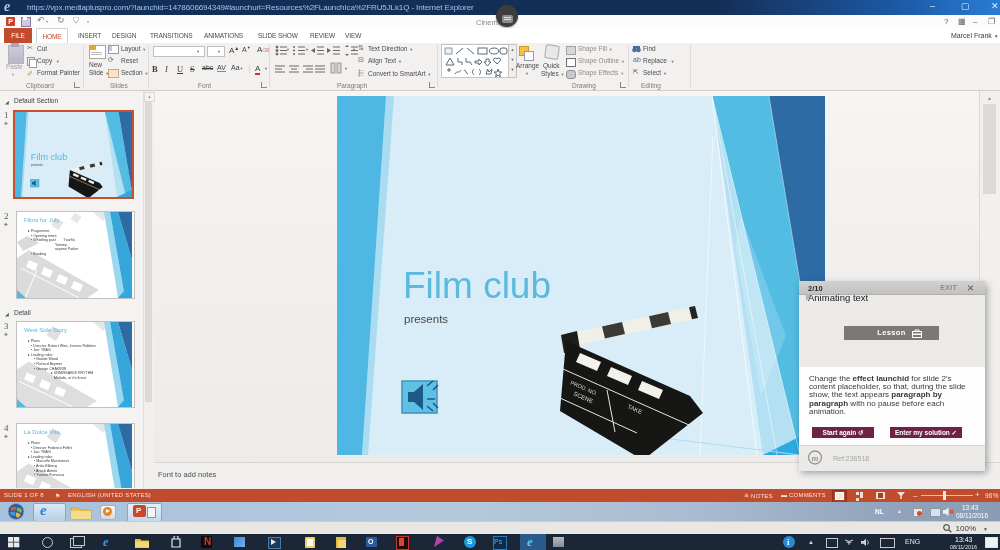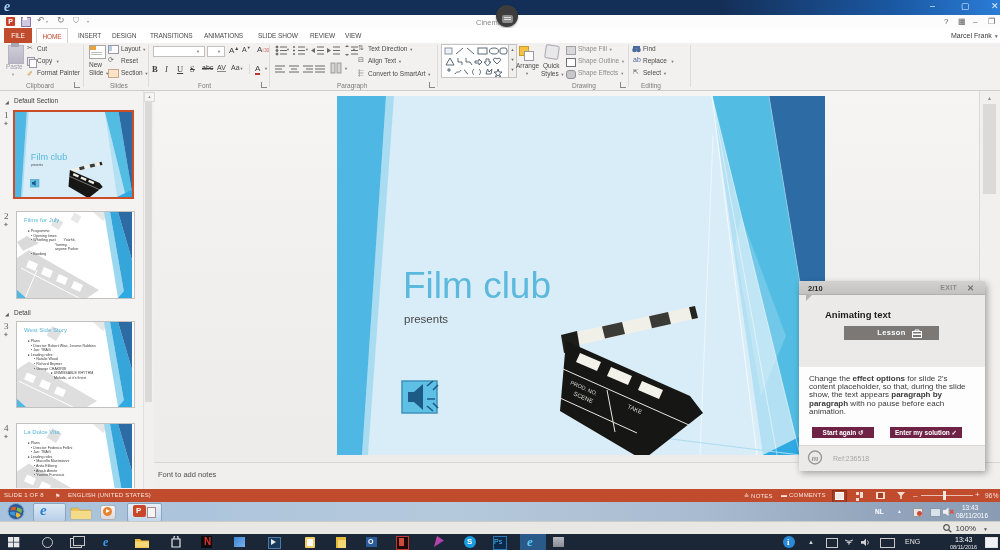--- a/index.html
+++ b/index.html
@@ -24,21 +24,21 @@
 #statusbar{left:0;top:489px;width:1000px;height:13px;background:#c04b2d;color:#fff;}
 #statusbar .s{position:absolute;font-size:6px;color:#f7e3dc;top:3px;letter-spacing:.2px;}
 #win7bar{left:0;top:502px;width:1000px;height:19px;background:linear-gradient(90deg,#a7c2dc 0%,#b5c9dc 45%,#a9bbd0 70%,#93a5bc 88%,#8a9cb4 100%);}
 #stripe{left:0;top:521px;width:1000px;height:13px;background:#e9e7e4;border-top:1px solid #cdcbc8;}
 #win10bar{left:0;top:534px;width:1000px;height:16px;background:#1b2636;}
 #panel{left:799px;top:281px;width:186px;height:189px;background:#ebeae9;box-shadow:2px 3px 7px rgba(0,0,0,.35);font-family:"Liberation Sans",sans-serif;}
 #panel .hdr{position:absolute;left:0;top:0;width:100%;height:13px;background:linear-gradient(#d2d1d0,#c3c2c1);border-bottom:1px solid #b0afae;}
 #panel .hdr .n{position:absolute;left:9px;top:3px;font-size:7.5px;font-weight:bold;color:#2a2a2a;}
 #panel .hdr .exit{position:absolute;right:28px;top:3px;font-size:7px;color:#8a8a8a;font-weight:bold;letter-spacing:.3px;}
 #panel .hdr .x{position:absolute;right:11px;top:2px;font-size:8.5px;color:#6f6f6f;font-weight:bold;}
-#panel .title{position:absolute;left:9px;top:28px;font-size:9.5px;font-weight:bold;color:#1c1c1c;margin-left:17px;}
+#panel .title{position:absolute;left:9px;top:11px;font-size:9.5px;font-weight:normal;color:#1c1c1c;}
 #panel .lesson{position:absolute;left:45px;top:45px;width:95px;height:14px;background:#7b7876;color:#fff;font-size:7.5px;font-weight:bold;text-align:center;line-height:14px;letter-spacing:.4px;}
 #panel .exbar{position:absolute;left:0;top:73px;width:100%;height:13px;background:#6e2246;color:#fff;font-size:8px;font-weight:bold;text-align:center;line-height:13px;letter-spacing:.4px;}
 #panel .body{position:absolute;left:0;top:86px;width:100%;height:84px;background:#fdfdfd;}
 #panel .btxt{position:absolute;left:10px;top:8px;width:166px;font-size:8px;line-height:8.2px;color:#3a3a3a;}
 #panel .btn{position:absolute;top:146px;height:11px;background:#6e2246;color:#fff;font-size:6.5px;font-weight:bold;text-align:center;line-height:11px;}
 #panel .foot{position:absolute;left:0;top:164px;width:100%;height:25px;background:#ebeae9;border-top:1px solid #d8d7d6;}
 #panel .ref{position:absolute;left:34px;top:9px;font-size:7px;color:#a8a7a6;}
 .thumb{position:absolute;left:16px;width:117px;background:#fff;border:1px solid #c3c1bf;}
 .thumb.sel{border:2px solid #cb4e2b;left:15px;}
 .tnum{position:absolute;left:4px;font-size:9px;color:#5a5a5a;font-family:"Liberation Serif",serif;}
@@ -46,20 +46,21 @@
 .sechdr{position:absolute;left:14px;font-size:6.5px;color:#3c3c3c;}
 .sectri{position:absolute;left:5px;font-size:5px;color:#5a5a5a;}
 .ttitle{position:absolute;left:7px;top:5px;font-size:6px;color:#58b7dc;}
 .tlines{position:absolute;left:11px;top:17px;font-size:3.6px;color:#3a3a3a;line-height:4.6px;white-space:pre;width:92px;overflow:hidden;}
 </style>
 </head>
 <body>
 
 <div class="ab" id="titlebar">
   <span class="ie">e</span>
+  <span class="url">https://vpx.mediapluspro.com/?launchid=1478606694349#launchurl=Resources%2FLaunchIca%2FRU5JLk1Q - Internet Explorer</span>
   <span style="position:absolute;left:930px;top:1px;color:#e6f0fb;font-size:9px;">–</span>
     <span style="position:absolute;left:961px;top:1px;color:#e6f0fb;font-size:9px;">▢</span>
     <span style="position:absolute;left:991px;top:1px;color:#e6f0fb;font-size:9px;">✕</span>
 </div>
 
 <div class="ab" id="qat">
   <div class="ab" style="left:6px;top:2px;width:9px;height:9px;background:#c8402a;border-radius:1px;color:#fff;font-size:7px;text-align:center;line-height:9px;font-weight:bold;">P</div>
   <div class="ab" style="left:21px;top:2px;width:8px;height:8px;background:#cfc8e0;border:1px solid #8a7aa8;"></div>
   <div class="ab" style="left:23px;top:2px;width:4px;height:3px;background:#fff;"></div>
   <div class="ab" style="left:37px;top:0px;font-size:9px;color:#7a7a7a;">↶</div>
@@ -476,21 +477,21 @@
   <svg width="9" height="9" style="position:absolute;right:1px;bottom:1px;">
       <path d="M8,0 L0,8 M8,4 L4,8" stroke="#9a9998" stroke-width="1"></path>
     </svg>
   <div class="title">Animating text</div>
   <div class="lesson">Lesson<svg width="10" height="9" style="position:absolute;left:68px;top:3px;">
         <rect x="0.5" y="2.5" width="9" height="6" fill="none" stroke="#fff" stroke-width="1"></rect>
         <path d="M3,2.5 v-1.5 h4 v1.5" fill="none" stroke="#fff" stroke-width="1"></path>
         <rect x="0.5" y="4.5" width="9" height="1.5" fill="#fff"></rect>
       </svg></div>
   <div class="body">
-      <div class="btxt">Change the <b>effect options</b> for slide 2's content placeholder, so that, during the slide show, the text appears <b>paragraph by paragraph</b> with no pause before each animation.</div>
+      <div class="btxt">Change the <b>effect launchid</b> for slide 2's content placeholder, so that, during the slide show, the text appears <b>paragraph by paragraph</b> with no pause before each animation.</div>
     </div>
   <div class="btn" style="left:13px;width:62px;">Start again&nbsp;↺</div>
   <div class="btn" style="left:91px;width:72px;">Enter my solution&nbsp;✓</div>
   <div class="foot">
     <svg width="17" height="15" style="position:absolute;left:8px;top:4px;">
       <circle cx="8" cy="7.5" r="6.5" fill="none" stroke="#9a9998" stroke-width="1.4"></circle>
       <text x="8" y="10.5" font-size="9" font-style="italic" font-weight="bold" fill="#9a9998" text-anchor="middle" font-family="Liberation Serif">m</text>
     </svg>
     <span class="ref">Ref:236518</span>
   </div>

